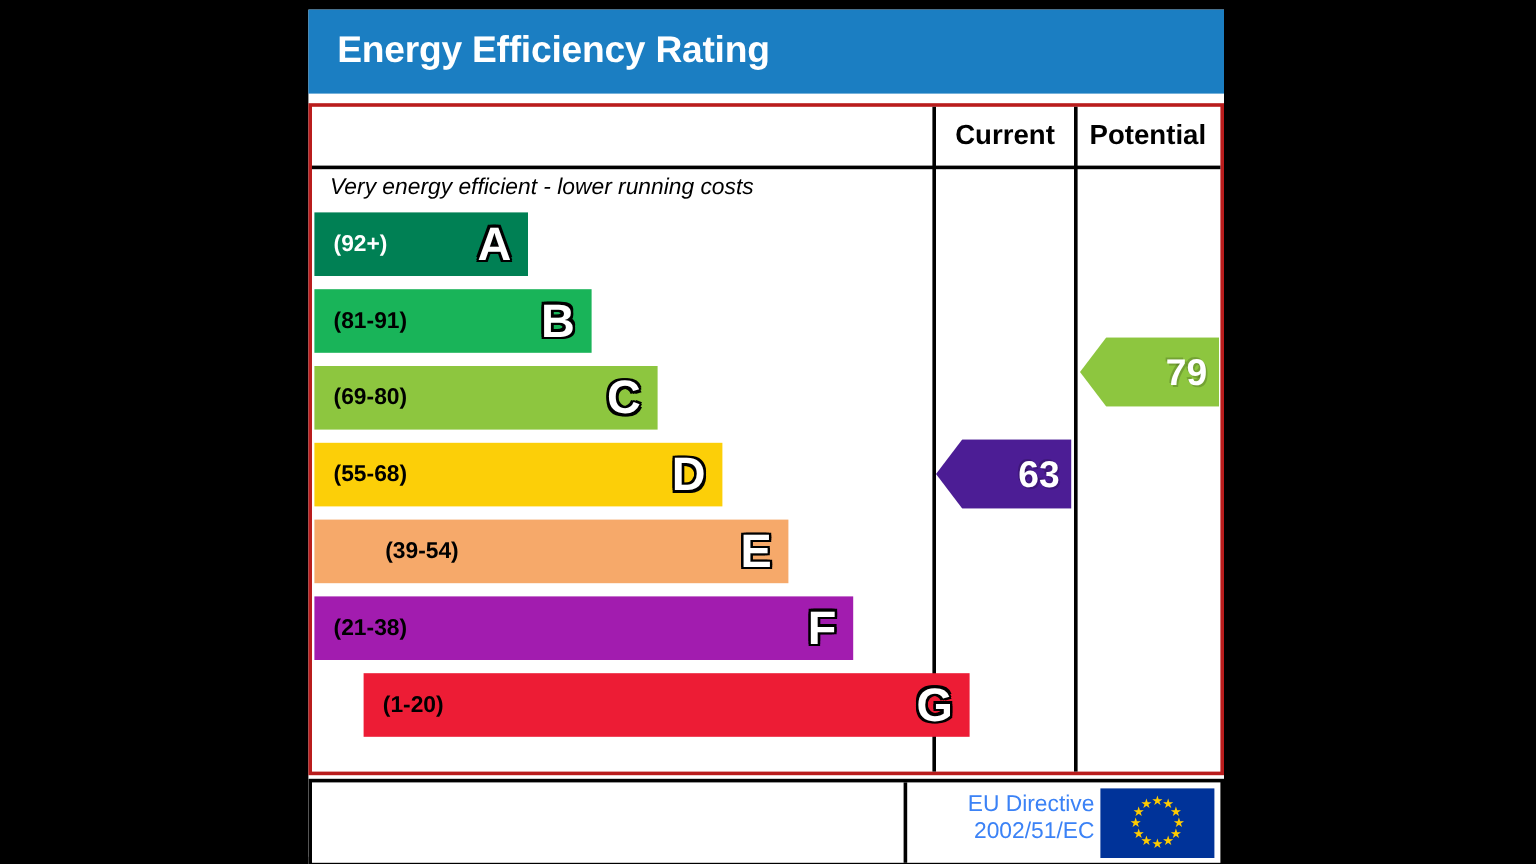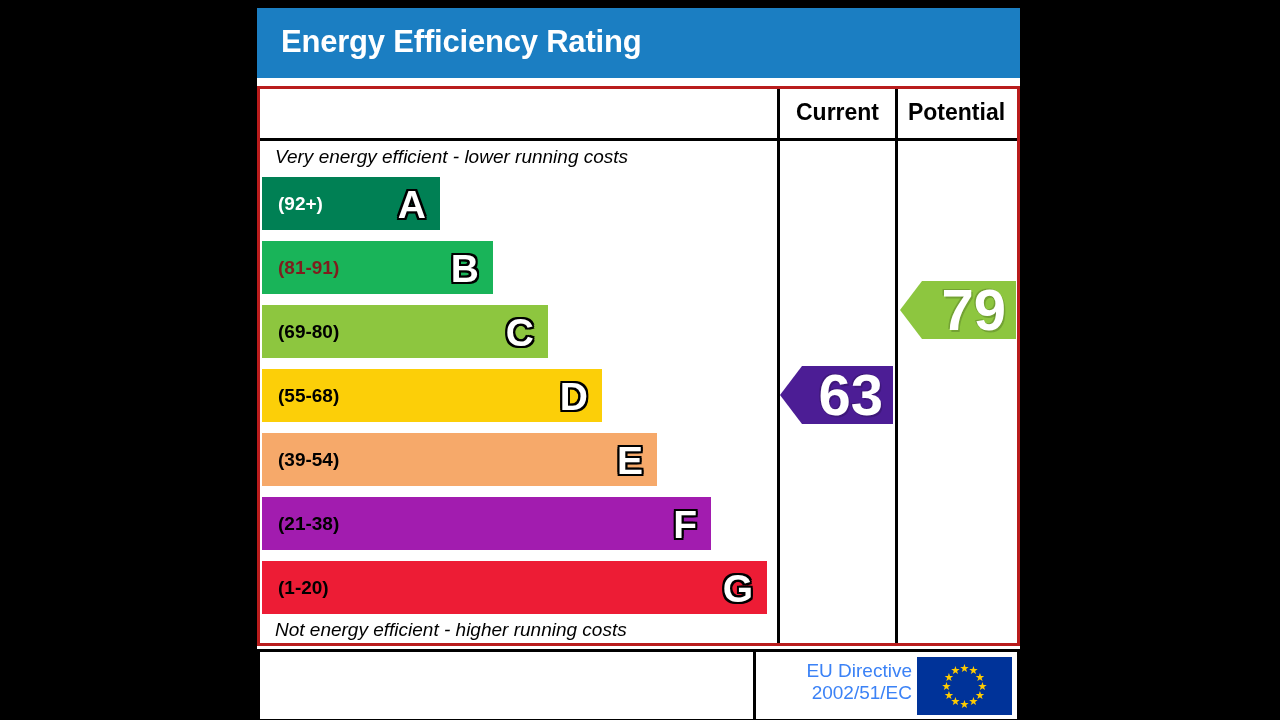--- a/index.html
+++ b/index.html
@@ -155,21 +155,21 @@
     position: absolute;
     height: 58px;
     display: flex;
     align-items: center;
     justify-content: flex-end;
     clip-path: polygon(22px 0, 100% 0, 100% 100%, 22px 100%, 0 50%);
     box-sizing: border-box;
     padding-right: 10px;
   }
   .arrow-value {
-    font-size: 58px;
+    font-size: 31px;
     font-weight: bold;
     color: #ffffff;
     line-height: 1;
     text-shadow:
       -1.5px -1.5px 0 rgba(0,0,0,0.18), 1.5px 1.5px 0 rgba(0,0,0,0.18);
   }
   .arrow.current   { left: 520px; width: 113px; top: 277px; }
   .arrow.potential { left: 640px; width: 116px; top: 192px; }
 
   
@@ -243,48 +243,47 @@
     <div class="grid">
 
       <div class="vrule c1"></div>
       <div class="vrule c2"></div>
       <div class="hrule-head"></div>
 
       <div class="col-head current">Current</div>
       <div class="col-head potential">Potential</div>
 
       <div class="caption top">Very energy efficient - lower running costs</div>
-      <div class="caption bottom">Not energy efficient - higher running costs</div>
 
       <div class="bands">
           <div class="band" style="top: 0px; width: 178px; background: rgb(0, 128, 84);">
             <span class="band-range" style="color: rgb(255, 255, 255);">(92+)</span>
             <span class="band-letter">A</span>
           </div>
           <div class="band" style="top: 64px; width: 231px; background: rgb(25, 180, 89);">
-            <span class="band-range" style="color: #7f1d1d;">(81-91)</span>
+            <span class="band-range" style="color: #000000;">(81-91)</span>
             <span class="band-letter">B</span>
           </div>
           <div class="band" style="top: 128px; width: 286px; background: rgb(141, 198, 63);">
             <span class="band-range" style="color: rgb(0, 0, 0);">(69-80)</span>
             <span class="band-letter">C</span>
           </div>
           <div class="band" style="top: 192px; width: 340px; background: rgb(252, 207, 8);">
             <span class="band-range" style="color: rgb(0, 0, 0);">(55-68)</span>
             <span class="band-letter">D</span>
           </div>
           <div class="band" style="top: 256px; width: 395px; background: rgb(246, 169, 106);">
-            <span class="band-range" style="color: rgb(0, 0, 0);">(39-54)</span>
+            <span class="band-range" style="color: rgb(0, 0, 0); margin-left: 43px;">(39-54)</span>
             <span class="band-letter">E</span>
           </div>
           <div class="band" style="top: 320px; width: 449px; background: #a21caf;">
             <span class="band-range" style="color: rgb(0, 0, 0);">(21-38)</span>
             <span class="band-letter">F</span>
           </div>
-          <div class="band" style="top: 384px; width: 505px; background: rgb(237, 28, 53);">
+          <div class="band" style="top: 384px; width: 505px; background: rgb(237, 28, 53); margin-left: 41px;">
             <span class="band-range" style="color: rgb(0, 0, 0);">(1-20)</span>
             <span class="band-letter">G</span>
           </div>
         </div>
 
       <div class="arrow current" style="background: #4c1d95;">
         <span class="arrow-value">63</span>
       </div>
       <div class="arrow potential" style="background: rgb(141, 198, 63);">
         <span class="arrow-value">79</span>

